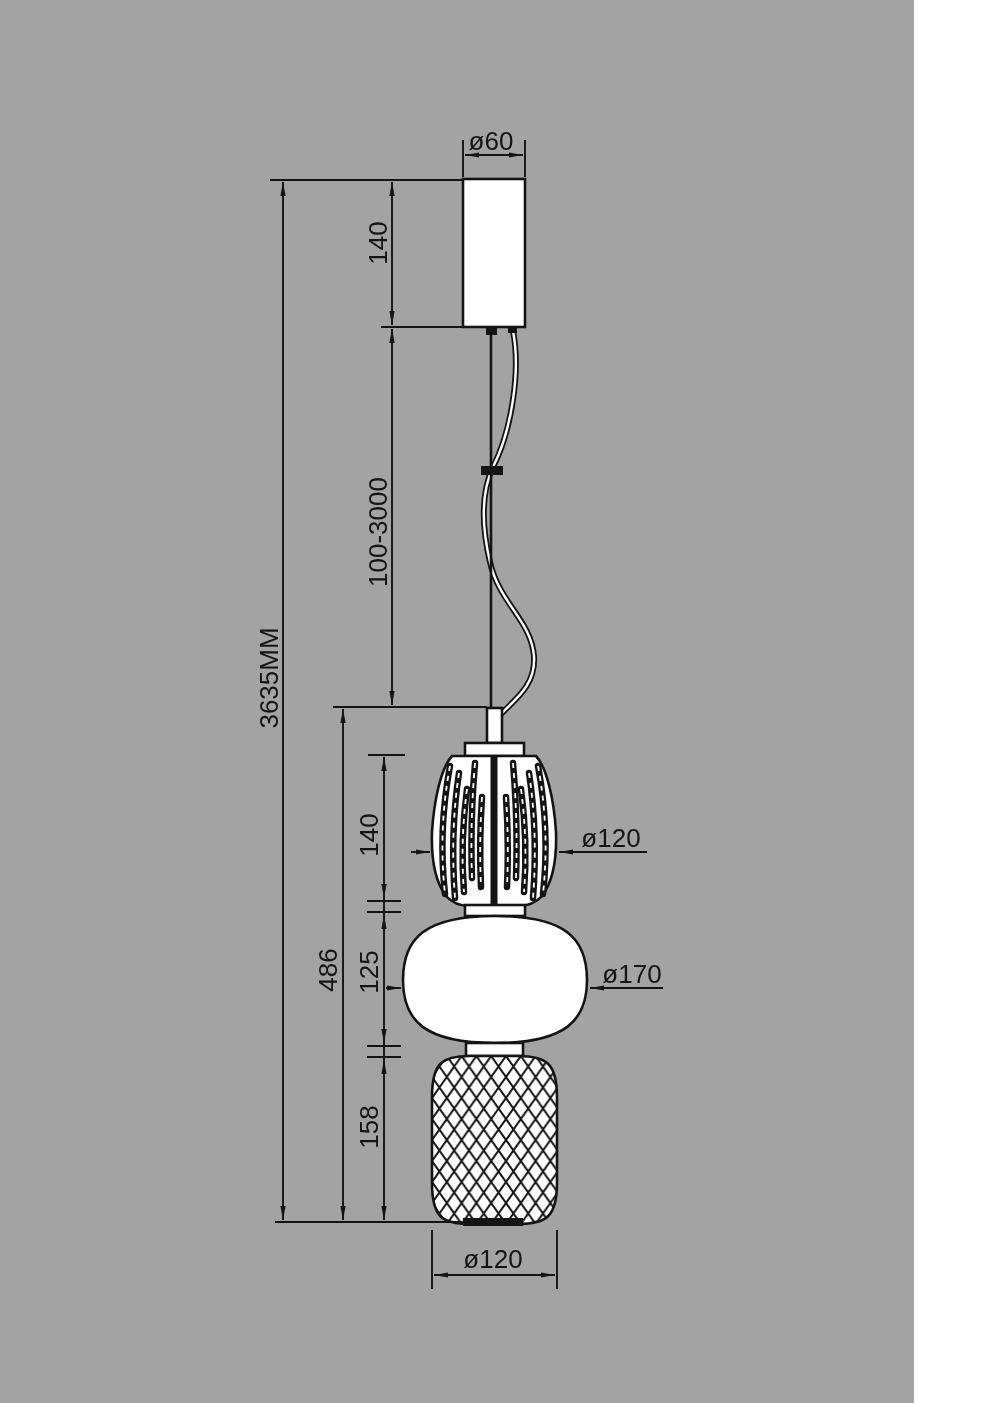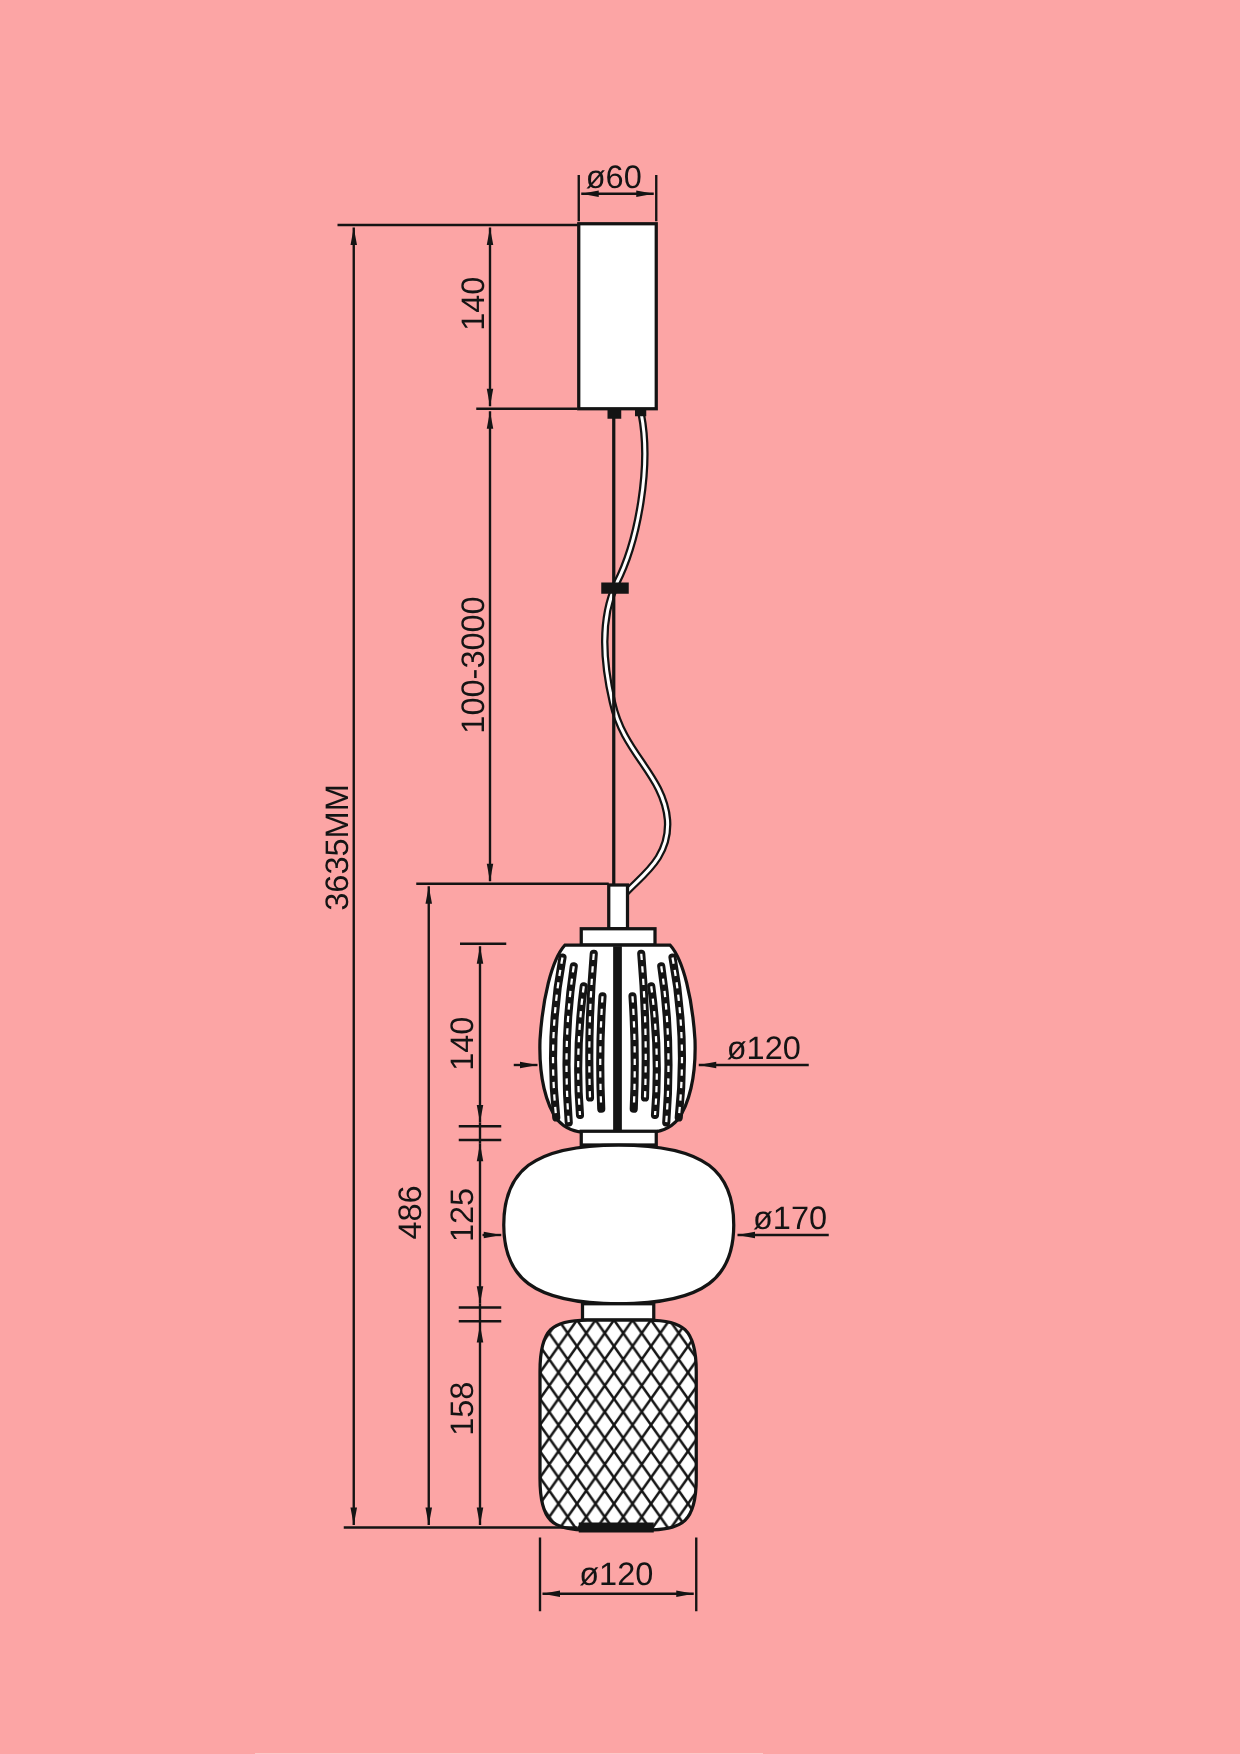--- a/index.html
+++ b/index.html
@@ -1,16 +1,16 @@
 <!DOCTYPE html>
 <html><head>
 <meta charset="utf-8">
 <style>
   html,body{margin:0;padding:0;background:#ffffff;}
-  #stage{position:relative;width:992px;height:1403px;background:#fca5a5;overflow:hidden;
+  #stage{position:relative;width:914px;height:1403px;background:#a3a3a3;overflow:hidden;
          font-family:"Liberation Sans", sans-serif;}
   svg{position:absolute;left:0;top:0;}
   text{font-family:"Liberation Sans", sans-serif;font-size:26px;fill:#141414;}
   .obj{stroke:#141414;stroke-width:2.6;fill:#ffffff;}
   .obj-nf{stroke:#141414;stroke-width:2.6;fill:none;}
   .dim{stroke:#141414;stroke-width:1.9;fill:none;}
   .ext{stroke:#141414;stroke-width:1.9;fill:none;}
   .solid{fill:#141414;stroke:none;}
   .slat{stroke:#141414;stroke-width:6.5;fill:none;stroke-linecap:round;}
   .slatdash{stroke:#ffffff;stroke-width:1.8;fill:none;stroke-dasharray:5 5;stroke-linecap:butt;}

